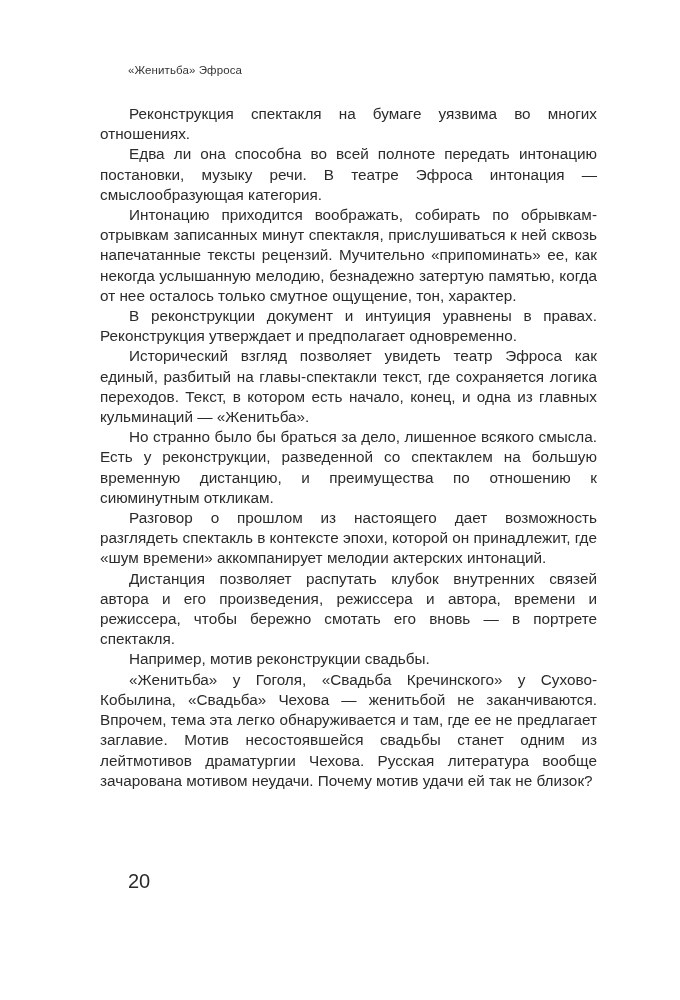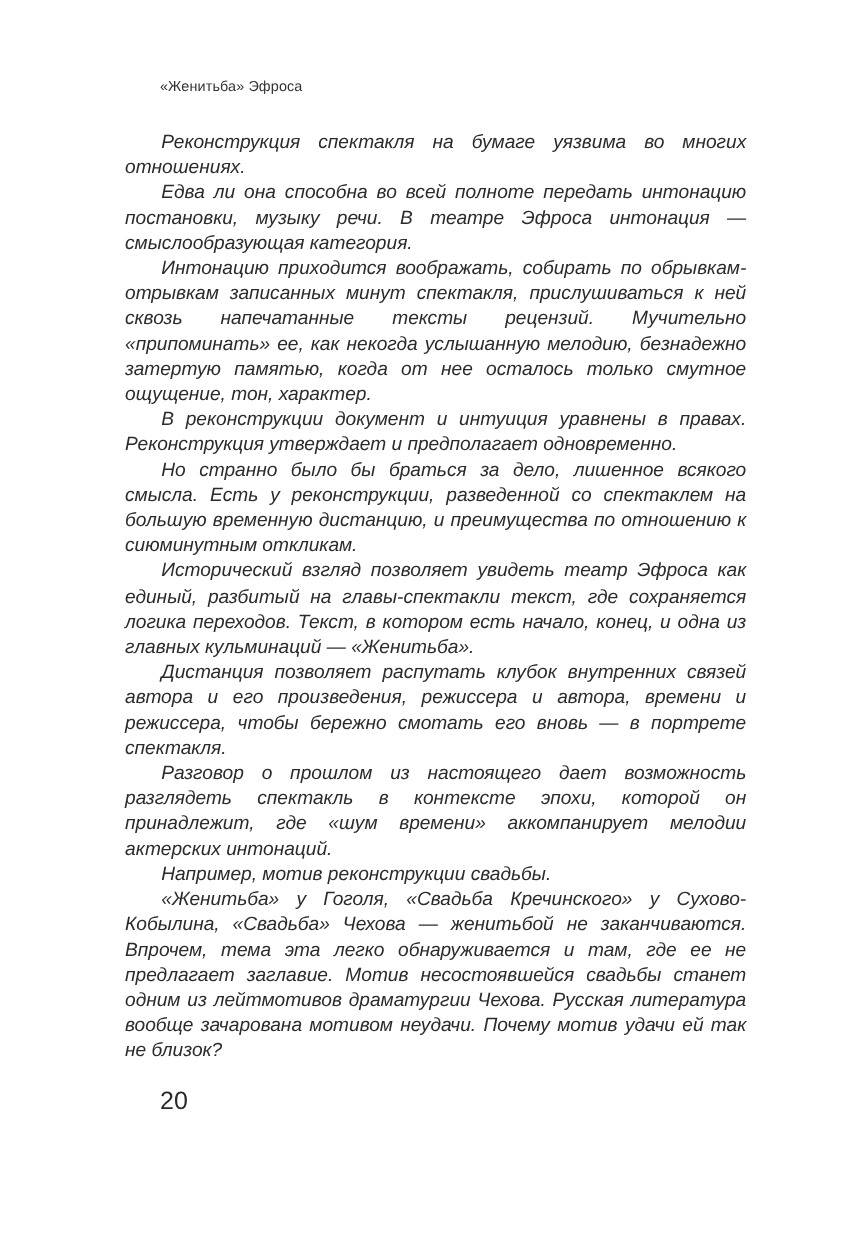--- a/index.html
+++ b/index.html
@@ -7,42 +7,42 @@
     width: 680px; height: 1000px; background: #ffffff;
     position: relative; overflow: hidden;
     font-family: "Liberation Sans", sans-serif; color: #2a2a2a;
   }
   .running-head {
     position: absolute; left: 128px; top: 64px;
     font-size: 11.5px; color: #333; letter-spacing: 0.1px;
   }
   .body-text {
     position: absolute; left: 100px; top: 104px; width: 497px;
-    font-size: 15.3px; line-height: 20.2px; color: #2b2b2b; font-style: italic;
+    font-size: 15.3px; line-height: 20.2px; color: #2b2b2b;
   }
   .para {
     margin: 0; text-indent: 29px; text-align: justify;
     text-align-last: left;
   }
   .folio {
     position: absolute; left: 128px; top: 870px;
     font-size: 20px; color: #2b2b2b;
   }
 </style>
 </head>
 <body>
 
 <div class="running-head">«Женитьба» Эфроса</div>
 
 <div class="body-text">
   <p class="para">Реконструкция спектакля на бумаге уязвима во многих отношениях.</p>
   <p class="para">Едва ли она способна во всей полноте передать интонацию постановки, музыку речи. В театре Эфроса интонация — смыслообразующая категория.</p>
   <p class="para">Интонацию приходится воображать, собирать по обрывкам-отрывкам записанных минут спектакля, прислушиваться к ней сквозь напечатанные тексты рецензий. Мучительно «припоминать» ее, как некогда услышанную мелодию, безнадежно затертую памятью, когда от нее осталось только смутное ощущение, тон, характер.</p>
   <p class="para">В реконструкции документ и интуиция уравнены в правах. Реконструкция утверждает и предполагает одновременно.</p>
+  <p class="para">Исторический взгляд позволяет увидеть театр Эфроса как единый, разбитый на главы-спектакли текст, где сохраняется логика переходов. Текст, в котором есть начало, конец, и одна из главных кульминаций — «Женитьба».</p>
   <p class="para">Но странно было бы браться за дело, лишенное всякого смысла. Есть у реконструкции, разведенной со спектаклем на большую временную дистанцию, и преимущества по отношению к сиюминутным откликам.</p>
-  <p class="para">Исторический взгляд позволяет увидеть театр Эфроса как единый, разбитый на главы-спектакли текст, где сохраняется логика переходов. Текст, в котором есть начало, конец, и одна из главных кульминаций — «Женитьба».</p>
+  <p class="para">Разговор о прошлом из настоящего дает возможность разглядеть спектакль в контексте эпохи, которой он принадлежит, где «шум времени» аккомпанирует мелодии актерских интонаций.</p>
   <p class="para">Дистанция позволяет распутать клубок внутренних связей автора и его произведения, режиссера и автора, времени и режиссера, чтобы бережно смотать его вновь — в портрете спектакля.</p>
-  <p class="para">Разговор о прошлом из настоящего дает возможность разглядеть спектакль в контексте эпохи, которой он принадлежит, где «шум времени» аккомпанирует мелодии актерских интонаций.</p>
   <p class="para">Например, мотив реконструкции свадьбы.</p>
   <p class="para">«Женитьба» у Гоголя, «Свадьба Кречинского» у Сухово-Кобылина, «Свадьба» Чехова — женитьбой не заканчиваются. Впрочем, тема эта легко обнаруживается и там, где ее не предлагает заглавие. Мотив несостоявшейся свадьбы станет одним из лейтмотивов драматургии Чехова. Русская литература вообще зачарована мотивом неудачи. Почему мотив удачи ей так не близок?</p>
 </div>
 
 <div class="folio">20</div>
 
 </body></html>

